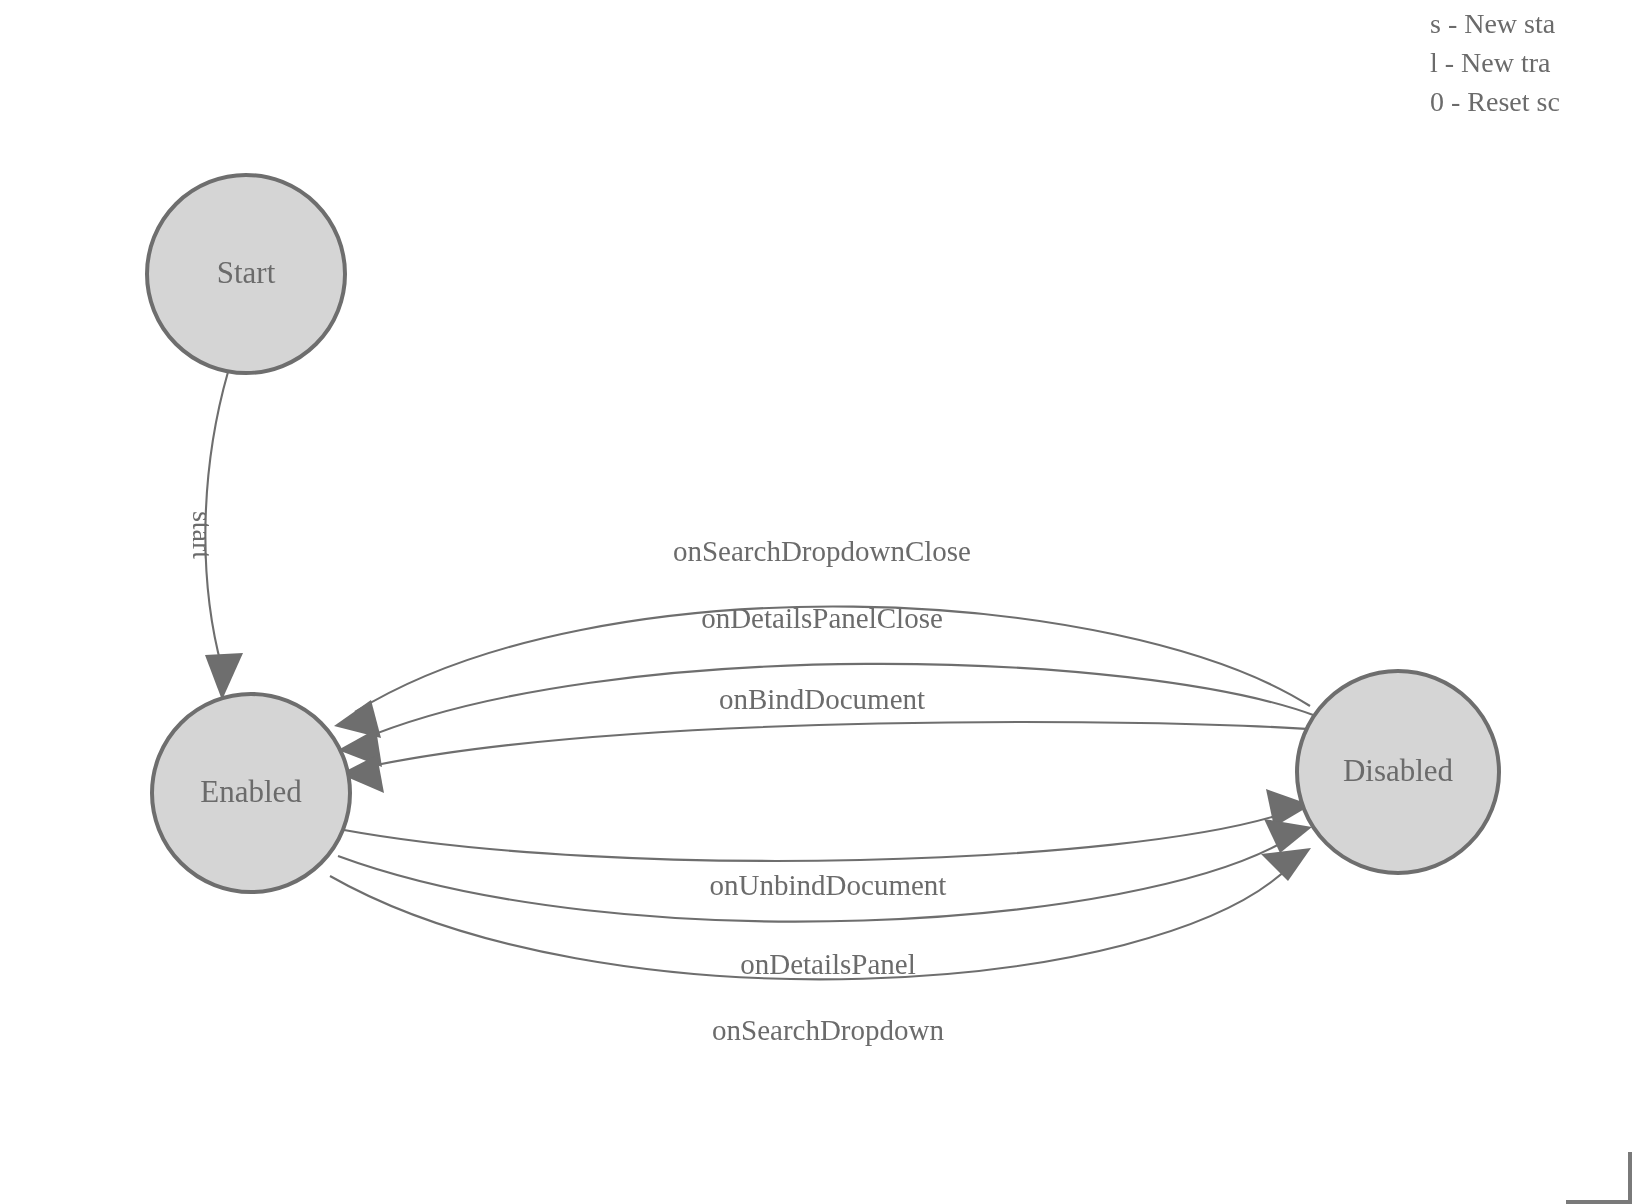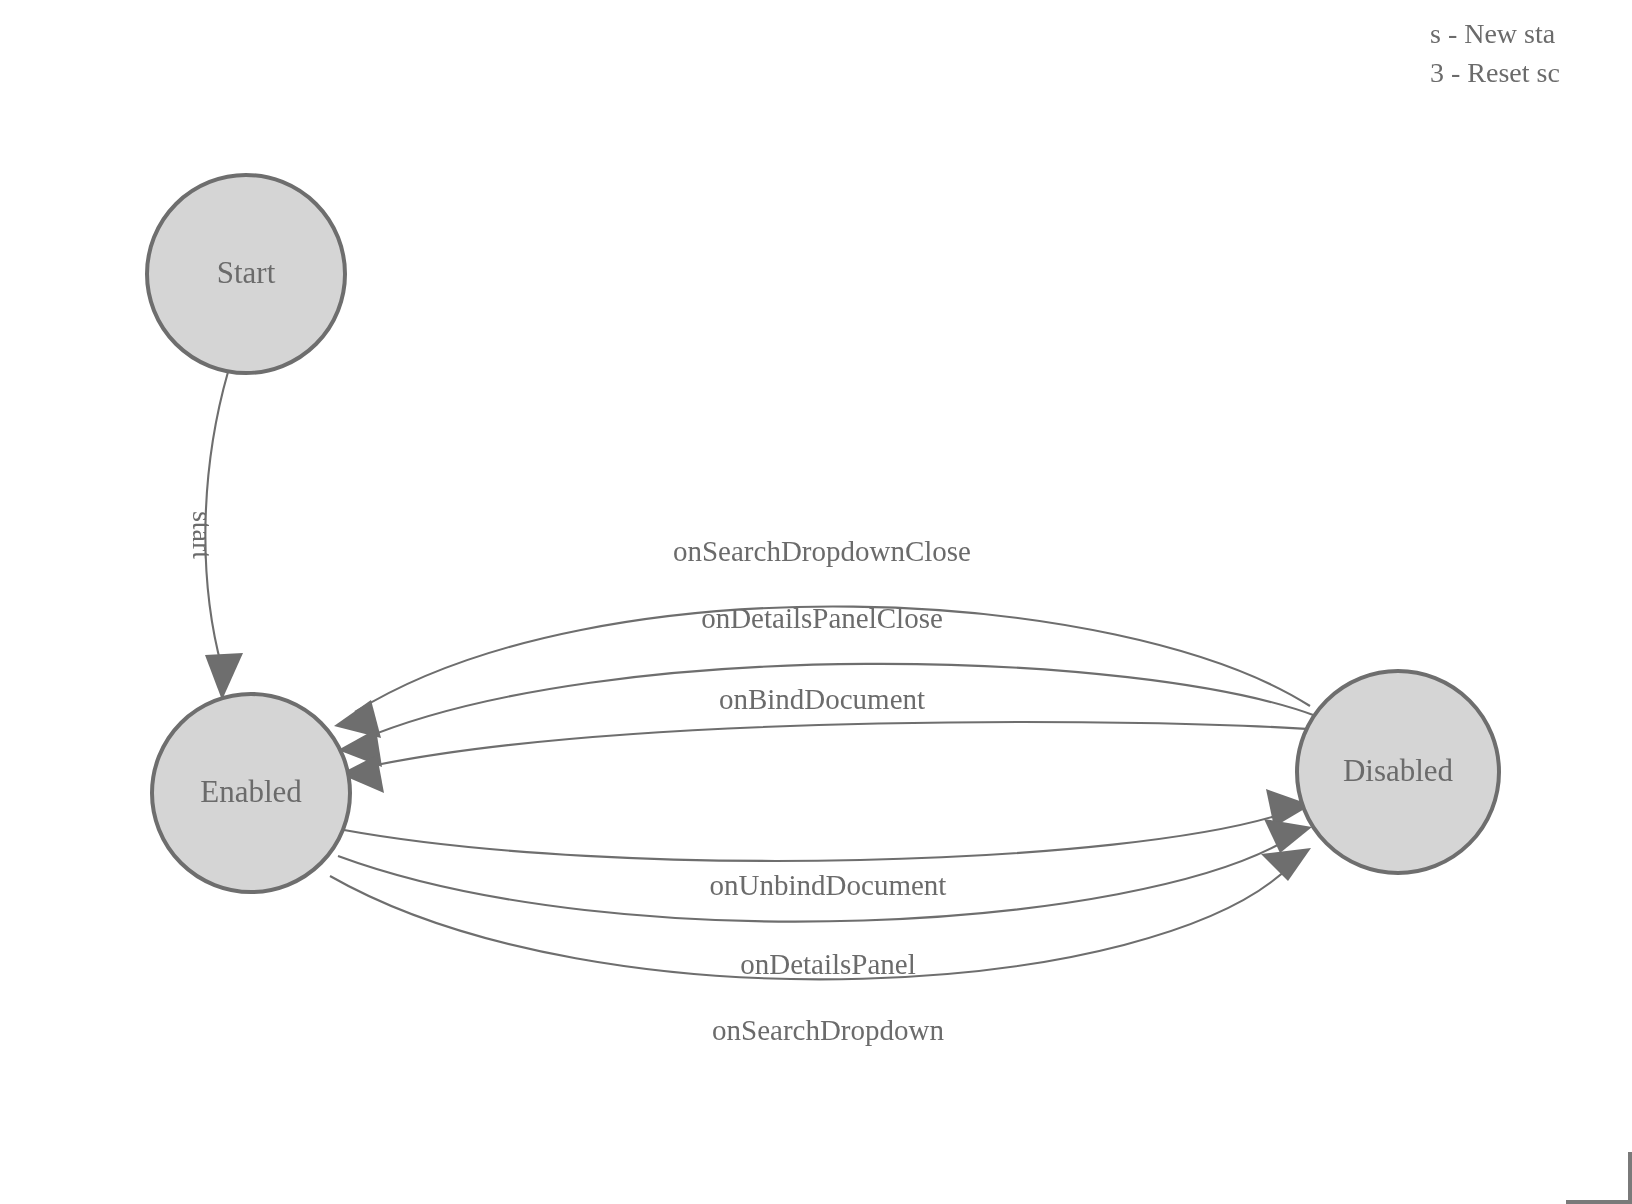--- a/index.html
+++ b/index.html
@@ -59,21 +59,21 @@
   }
   .start-edge-label {
     font-family: "Liberation Serif", "DejaVu Serif", serif;
     font-size: 28px;
     fill: #6b6b6b;
     text-anchor: middle;
   }
   #help-legend {
     position: absolute;
     left: 1430px;
-    top: 14px;
+    top: 4px;
     width: 202px;
     overflow: hidden;
     white-space: nowrap;
     font-family: "Liberation Serif", "DejaVu Serif", serif;
     font-size: 28px;
     line-height: 39px;
     color: #6b6b6b;
     pointer-events: none;
   }
   #help-legend .help-line {
@@ -165,19 +165,20 @@
     <text class="edge-label" x="828" y="895">onUnbindDocument</text>
 
     <text class="edge-label" x="828" y="974">onDetailsPanel</text>
 
     <text class="edge-label" x="828" y="1040">onSearchDropdown</text>
 
   </svg>
 
   <div id="help-legend">
     <div class="help-line">s - New sta</div>
-    <div class="help-line">3 - Reset sc</div>
+    <div class="help-line">l - New tra</div>
+    <div class="help-line">0 - Reset sc</div>
   </div>
 
   <div id="window-edge-bottom"></div>
   <div id="window-edge-right"></div>
 
 </div>
 
 </body></html>

